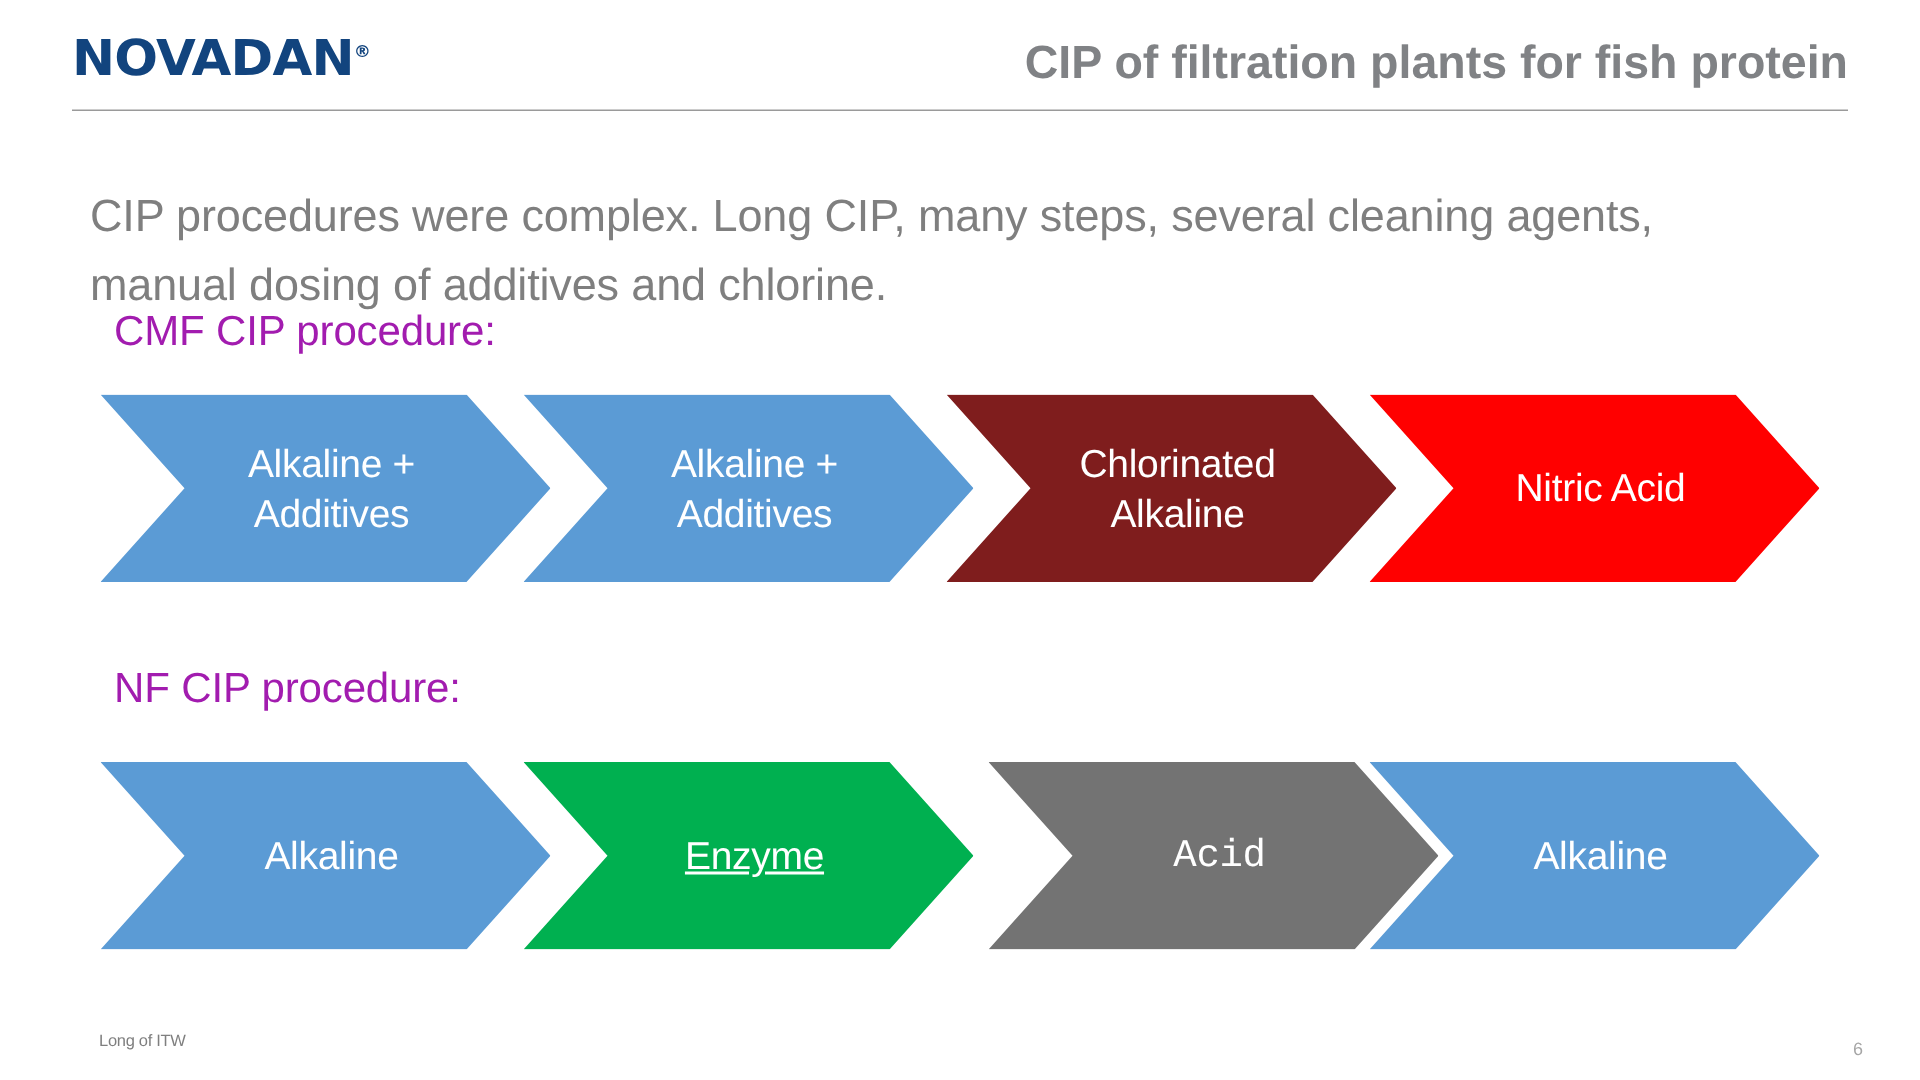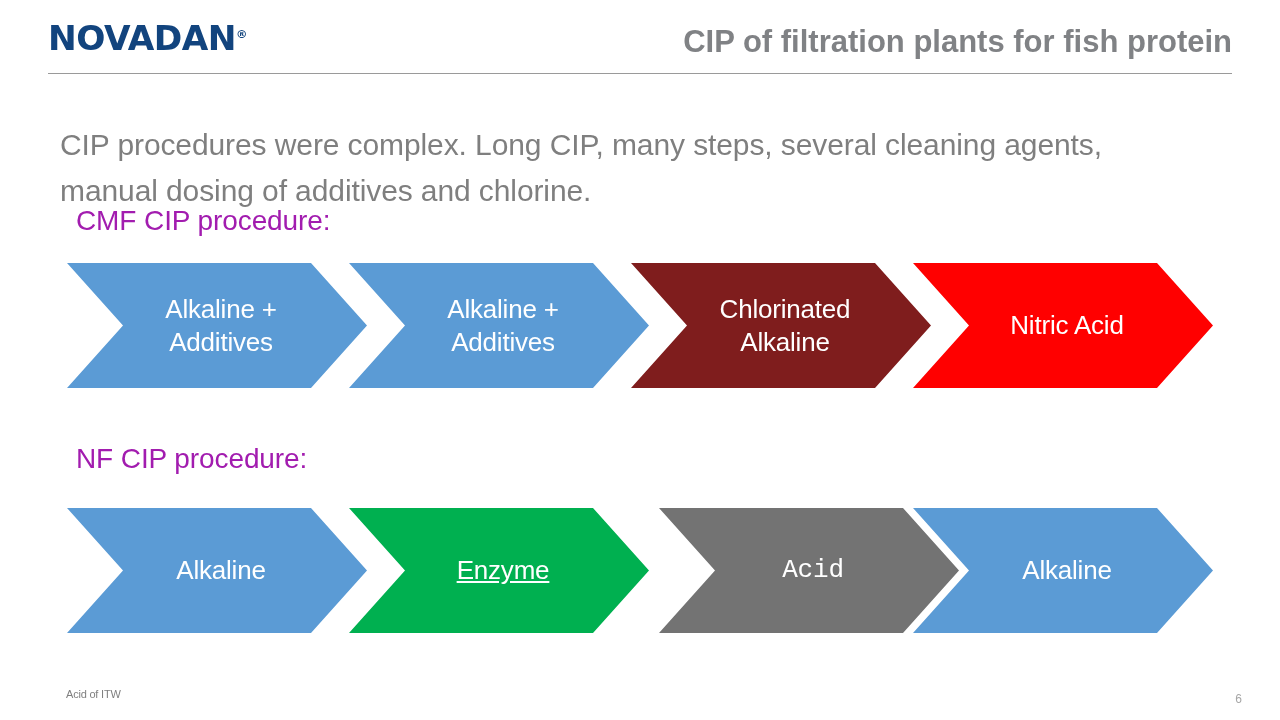--- a/index.html
+++ b/index.html
@@ -169,14 +169,14 @@
       <div class="label">Enzyme</div>
     </div>
     <div class="chevron" style="left: 592px; width: 300px; background: #737373; z-index: 2; font-family: Liberation Mono, monospace;">
       <div class="label">Acid</div>
     </div>
     <div class="chevron" style="left: 846px; width: 300px; background: rgb(91, 155, 213); z-index: 1;">
       <div class="label">Alkaline</div>
     </div>
   </div>
 
-<div class="footer-note">Acid of ITW</div>
+<div class="footer-note">Long of ITW</div>
 <div class="page-number">6</div>
 
 </body></html>

